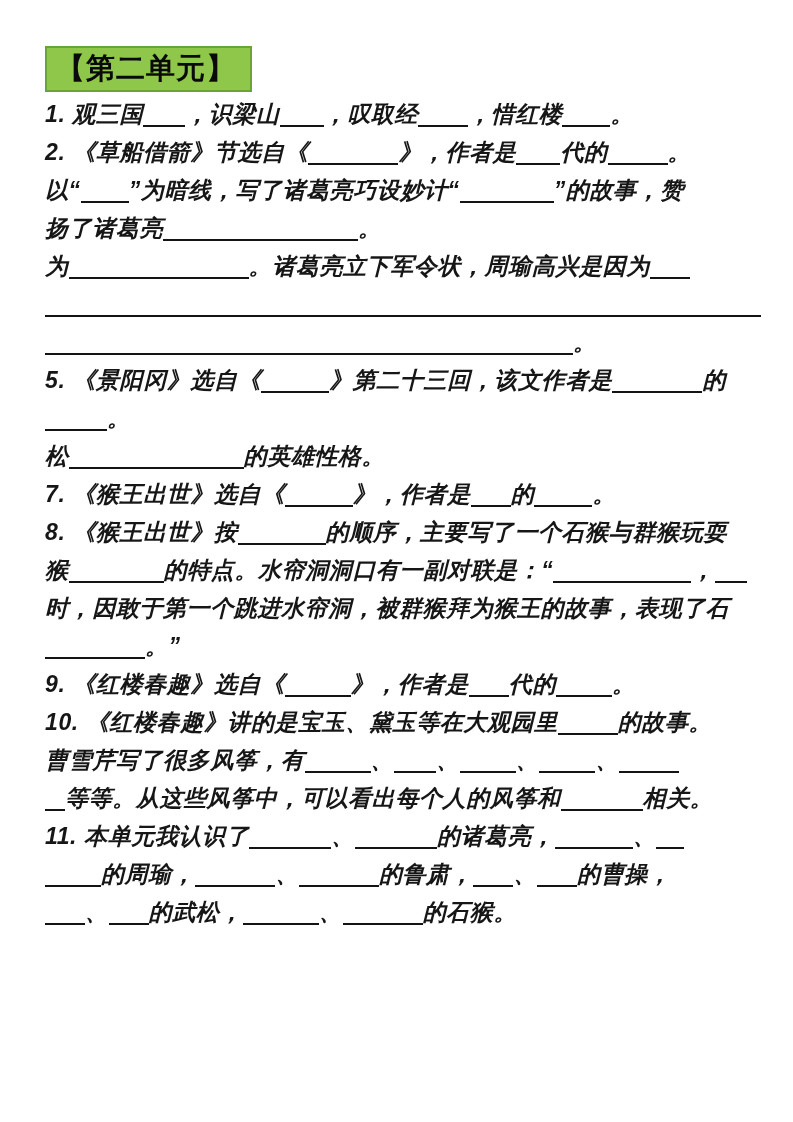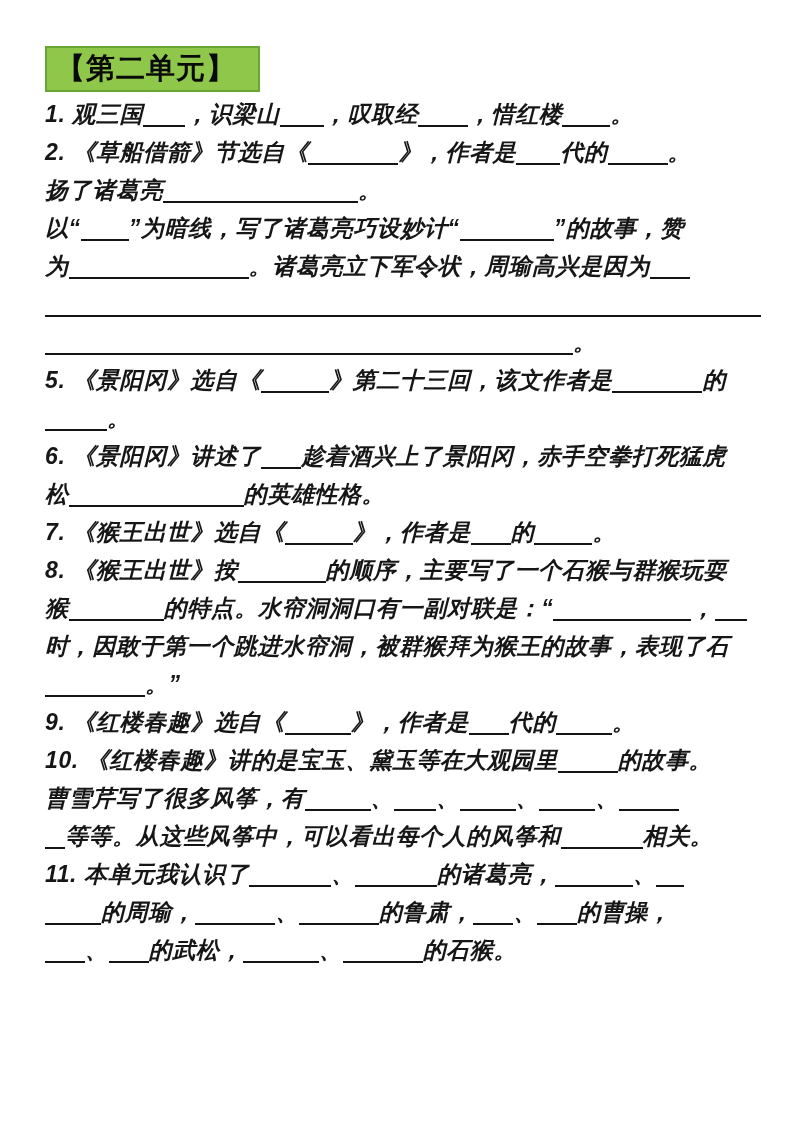--- a/index.html
+++ b/index.html
@@ -11,21 +11,21 @@
     position: relative;
     width: 793px;
     height: 1122px;
     background: #ffffff;
     overflow: hidden;
     font-family: "Liberation Sans", "DejaVu Sans", sans-serif;
   }
   .badge {
     display: inline-block;
     margin: 46px 0 0 45px;
-    padding: 2px 22px 4px 9px;
+    padding: 2px 14px 4px 9px;
     background: #8fc74a;
     border: 2px solid #7f1d1d;
     font-size: 29px;
     font-weight: bold;
     line-height: 36px;
     color: #0a0a0a;
     letter-spacing: 1px;
   }
   .content {
     margin: 3px 0 0 45px;
@@ -51,28 +51,27 @@
 </head>
 <body>
 
 <div class="page">
   <div class="badge" style="background: rgb(143, 199, 74); border-color: rgb(105, 164, 55); color: rgb(10, 10, 10);">
     <span>【第二单元】</span>
   </div>
   <div class="content">
       <div class="line"><span class="txt">1. 观三国</span><span class="blank" style="width: 42px; border-bottom-color: rgb(20, 20, 20);"></span><span class="txt">，识梁山</span><span class="blank" style="width: 44px; border-bottom-color: rgb(20, 20, 20);"></span><span class="txt">，叹取经</span><span class="blank" style="width: 50px; border-bottom-color: rgb(20, 20, 20);"></span><span class="txt">，惜红楼</span><span class="blank" style="width: 48px; border-bottom-color: rgb(20, 20, 20);"></span><span class="txt">。</span></div>
       <div class="line"><span class="txt">2. 《草船借箭》节选自《</span><span class="blank" style="width: 90px; border-bottom-color: rgb(20, 20, 20);"></span><span class="txt">》，作者是</span><span class="blank" style="width: 44px; border-bottom-color: rgb(20, 20, 20);"></span><span class="txt">代的</span><span class="blank" style="width: 60px; border-bottom-color: rgb(20, 20, 20);"></span><span class="txt">。</span></div>
+      <div class="line"><span class="txt">以“</span><span class="blank" style="width: 48px; border-bottom-color: rgb(20, 20, 20);"></span><span class="txt">”为暗线，写了诸葛亮巧设妙计“</span><span class="blank" style="width: 94px; border-bottom-color: rgb(20, 20, 20);"></span><span class="txt">”的故事，赞</span></div>
       <div class="line"><span class="txt">扬了诸葛亮</span><span class="blank" style="width: 195px; border-bottom-color: rgb(20, 20, 20);"></span><span class="txt">。</span></div>
-      <div class="line"><span class="txt">以“</span><span class="blank" style="width: 48px; border-bottom-color: rgb(20, 20, 20);"></span><span class="txt">”为暗线，写了诸葛亮巧设妙计“</span><span class="blank" style="width: 94px; border-bottom-color: rgb(20, 20, 20);"></span><span class="txt">”的故事，赞</span></div>
       <div class="line"><span class="txt">为</span><span class="blank" style="width: 180px; border-bottom-color: rgb(20, 20, 20);"></span><span class="txt">。诸葛亮立下军令状，周瑜高兴是因为</span><span class="blank" style="width: 40px; border-bottom-color: rgb(20, 20, 20);"></span></div>
       <div class="line"><span class="blank" style="width: 716px; border-bottom-color: rgb(20, 20, 20);"></span></div>
       <div class="line"><span class="blank" style="width: 528px; border-bottom-color: rgb(20, 20, 20);"></span><span class="txt">。</span></div>
       <div class="line"><span class="txt">5. 《景阳冈》选自《</span><span class="blank" style="width: 68px; border-bottom-color: rgb(20, 20, 20);"></span><span class="txt">》第二十三回，该文作者是</span><span class="blank" style="width: 90px; border-bottom-color: rgb(20, 20, 20);"></span><span class="txt">的</span></div>
       <div class="line"><span class="blank" style="width: 62px; border-bottom-color: rgb(20, 20, 20);"></span><span class="txt">。</span></div>
-      <div class="line"><span class="txt">6. 《景阳冈》讲述了</span><span class="blank" style="width: 40px; border-bottom-color: rgb(20, 20, 20);"></span><span class="txt">趁着酒兴上了景阳冈，赤手空拳打死猛虎</span></div>
       <div class="line"><span class="txt">松</span><span class="blank" style="width: 175px; border-bottom-color: rgb(20, 20, 20);"></span><span class="txt">的英雄性格。</span></div>
       <div class="line"><span class="txt">7. 《猴王出世》选自《</span><span class="blank" style="width: 68px; border-bottom-color: rgb(20, 20, 20);"></span><span class="txt">》，作者是</span><span class="blank" style="width: 40px; border-bottom-color: rgb(20, 20, 20);"></span><span class="txt">的</span><span class="blank" style="width: 58px; border-bottom-color: rgb(20, 20, 20);"></span><span class="txt">。</span></div>
       <div class="line"><span class="txt">8. 《猴王出世》按</span><span class="blank" style="width: 88px; border-bottom-color: rgb(20, 20, 20);"></span><span class="txt">的顺序，主要写了一个石猴与群猴玩耍</span></div>
       <div class="line"><span class="txt">猴</span><span class="blank" style="width: 95px; border-bottom-color: rgb(20, 20, 20);"></span><span class="txt">的特点。水帘洞洞口有一副对联是：“</span><span class="blank" style="width: 138px; border-bottom-color: rgb(20, 20, 20);"></span><span class="txt">，</span><span class="blank" style="width: 32px; border-bottom-color: rgb(20, 20, 20);"></span></div>
       <div class="line"><span class="txt">时，因敢于第一个跳进水帘洞，被群猴拜为猴王的故事，表现了石</span></div>
       <div class="line"><span class="blank" style="width: 100px; border-bottom-color: rgb(20, 20, 20);"></span><span class="txt">。”</span></div>
       <div class="line"><span class="txt">9. 《红楼春趣》选自《</span><span class="blank" style="width: 66px; border-bottom-color: rgb(20, 20, 20);"></span><span class="txt">》，作者是</span><span class="blank" style="width: 40px; border-bottom-color: rgb(20, 20, 20);"></span><span class="txt">代的</span><span class="blank" style="width: 56px; border-bottom-color: rgb(20, 20, 20);"></span><span class="txt">。</span></div>
       <div class="line"><span class="txt">10. 《红楼春趣》讲的是宝玉、黛玉等在大观园里</span><span class="blank" style="width: 60px; border-bottom-color: rgb(20, 20, 20);"></span><span class="txt">的故事。</span></div>
       <div class="line"><span class="txt">曹雪芹写了很多风筝，有</span><span class="blank" style="width: 66px; border-bottom-color: rgb(20, 20, 20);"></span><span class="txt">、</span><span class="blank" style="width: 42px; border-bottom-color: rgb(20, 20, 20);"></span><span class="txt">、</span><span class="blank" style="width: 56px; border-bottom-color: rgb(20, 20, 20);"></span><span class="txt">、</span><span class="blank" style="width: 56px; border-bottom-color: rgb(20, 20, 20);"></span><span class="txt">、</span><span class="blank" style="width: 60px; border-bottom-color: rgb(20, 20, 20);"></span></div>
       <div class="line"><span class="blank" style="width: 20px; border-bottom-color: rgb(20, 20, 20);"></span><span class="txt">等等。从这些风筝中，可以看出每个人的风筝和</span><span class="blank" style="width: 82px; border-bottom-color: rgb(20, 20, 20);"></span><span class="txt">相关。</span></div>

